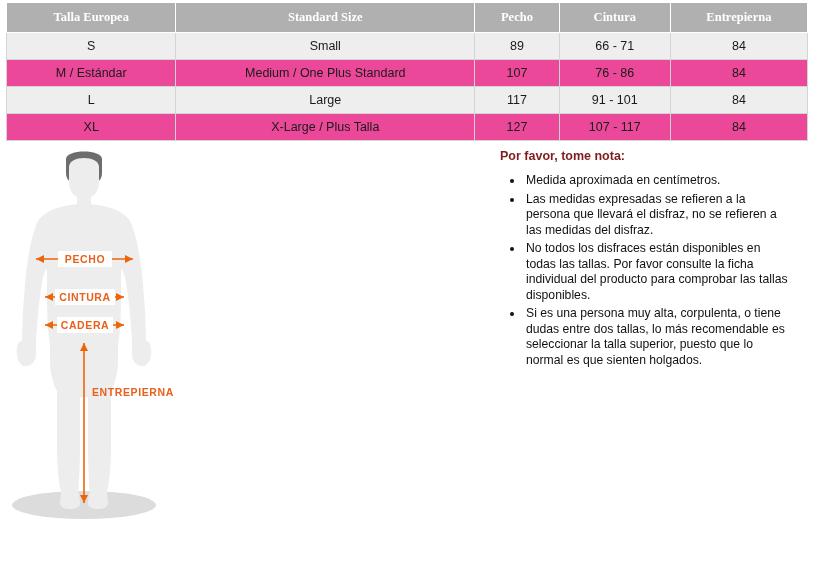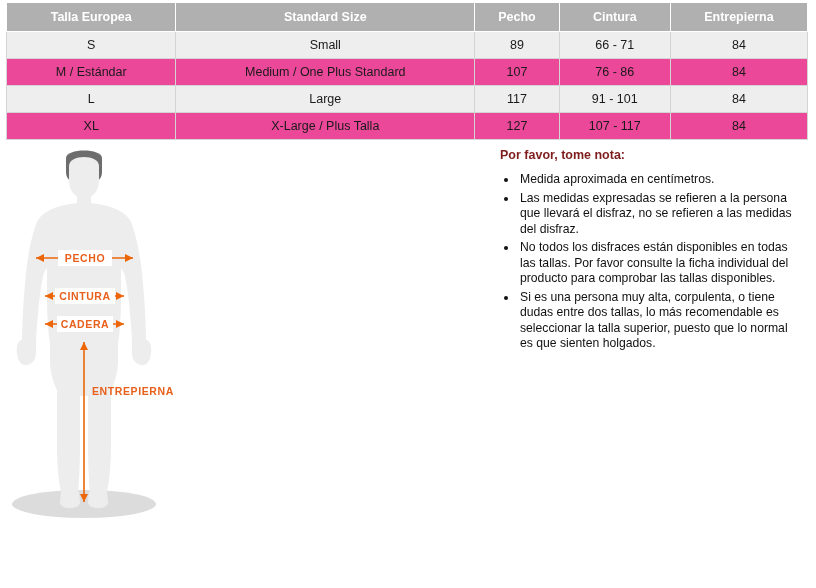--- a/index.html
+++ b/index.html
@@ -31,20 +31,21 @@
   }
   table.size-table th {
     background: #b0b0b0;
     color: #ffffff;
     font-weight: bold;
     font-size: 12.5px;
     text-align: center;
     padding: 7px 4px;
     border: 1px solid #ffffff;
     border-top: none;
+    font-family: Liberation Serif, serif;
   }
   table.size-table td {
     text-align: center;
     font-size: 12.5px;
     padding: 6px 4px;
     border: 1px solid #d4d4d4;
     color: #1a1a1a;
   }
   table.size-table tr.odd td {
     background: #eeeeee;
@@ -74,21 +75,21 @@
     padding-top: 2px;
   }
   .notes-title {
     font-weight: bold;
     font-size: 12.5px;
     color: #7f1d1d;
     text-align: left;
     margin: 0 0 10px 30px;
   }
   ul.notes-list {
-    margin: 2px;
+    margin: 8px;
     padding-left: 46px;
     list-style: disc;
   }
   ul.notes-list li {
     font-size: 12.2px;
     line-height: 15.5px;
     color: #111111;
     margin-bottom: 3px;
     padding-left: 2px;
   }

